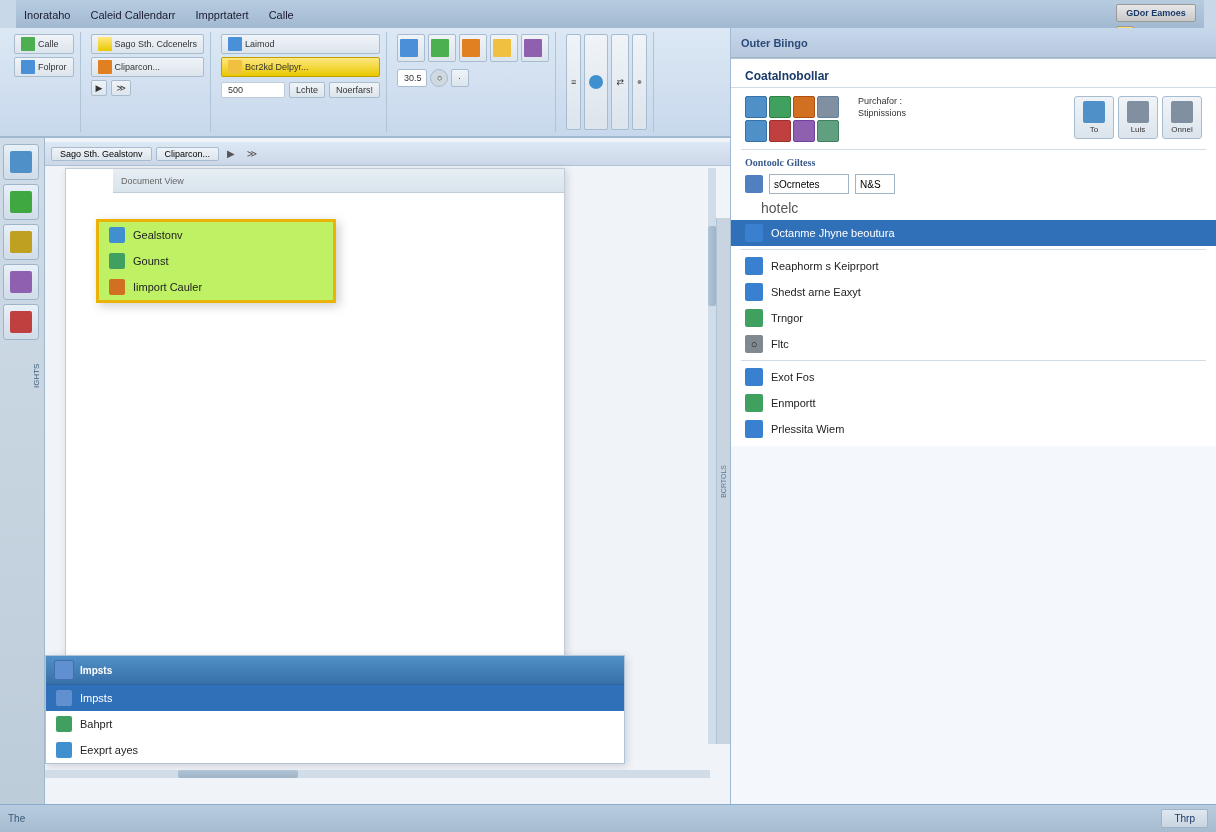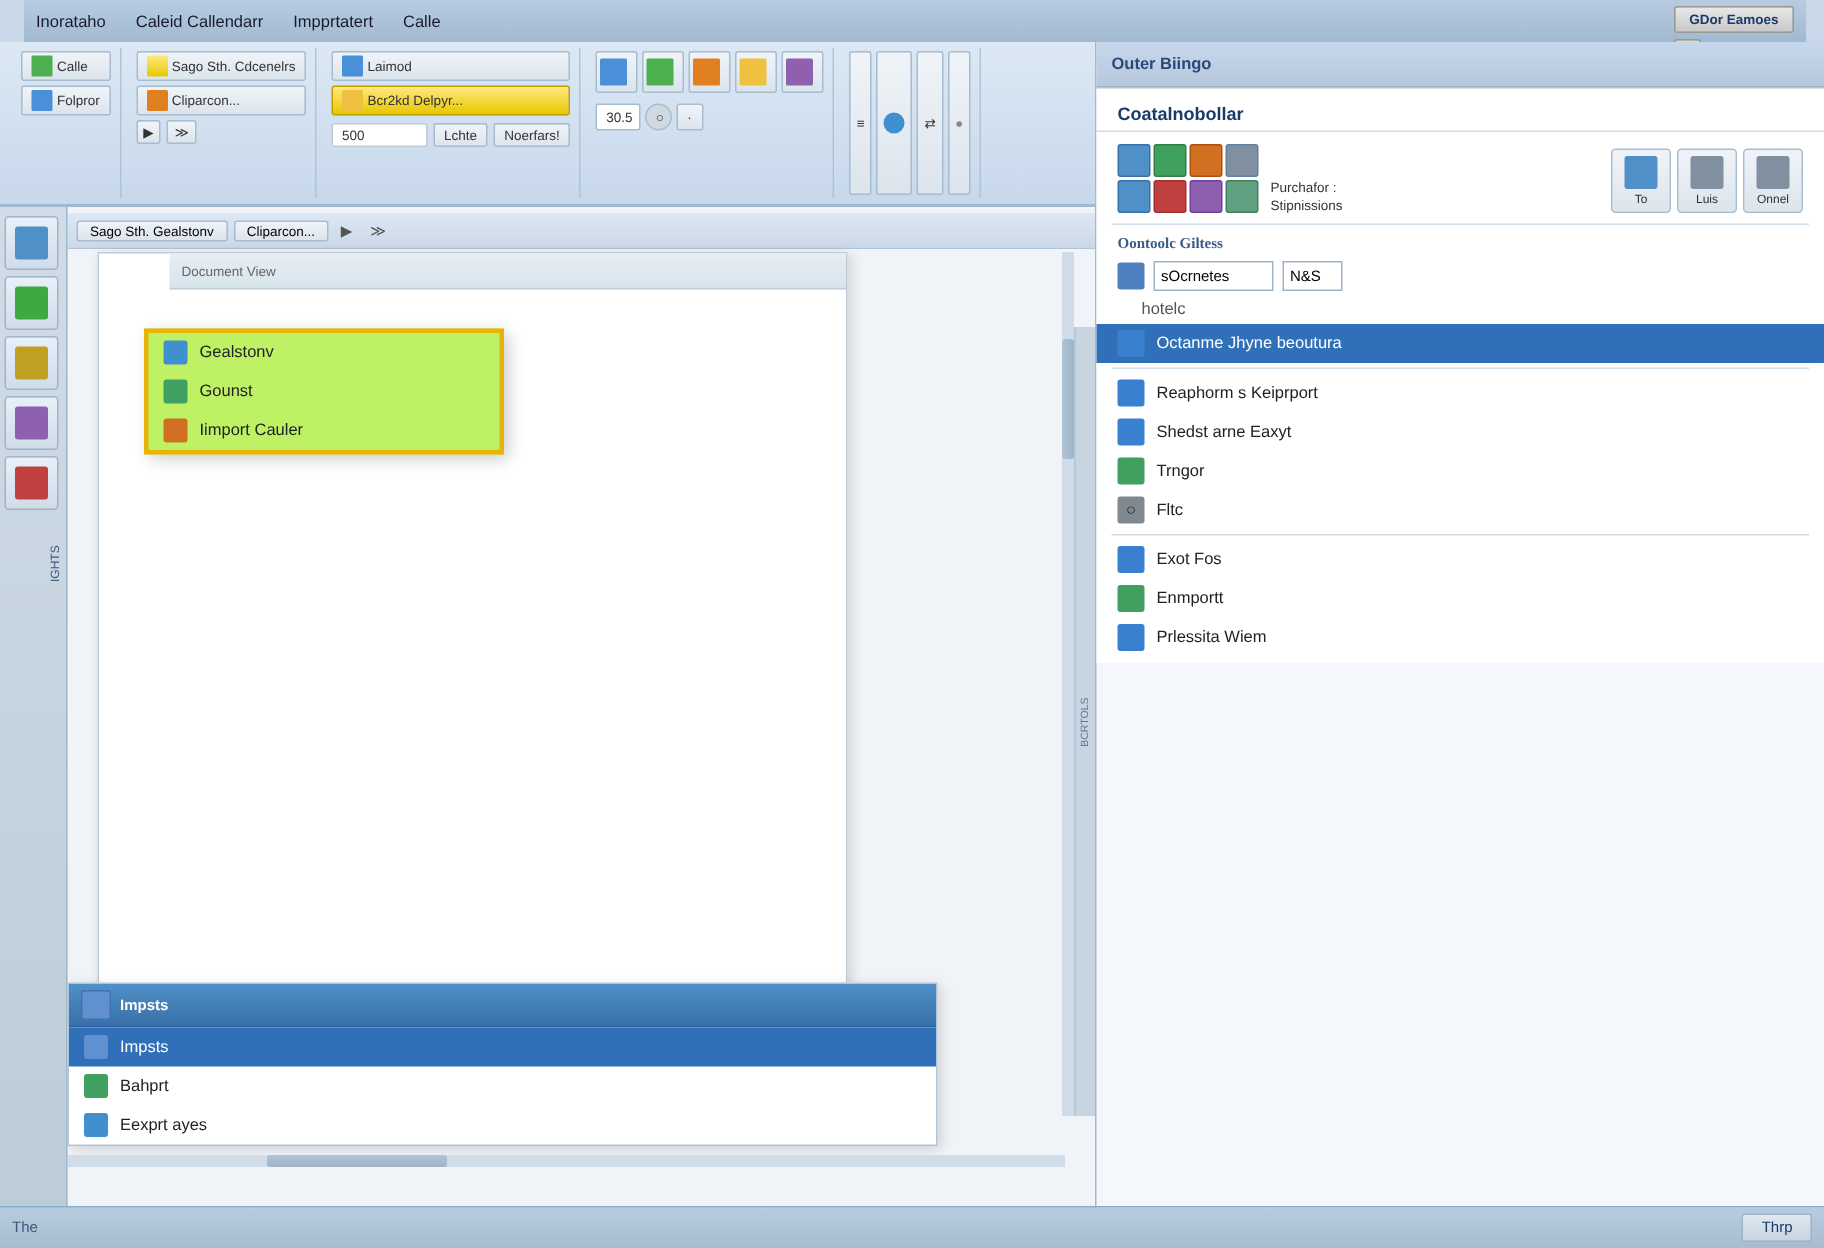--- a/index.html
+++ b/index.html
@@ -512,21 +512,21 @@
 
 <div class="right-panel">
 
   <div style="position:absolute; top:0; left:0; right:0; height:30px; background:linear-gradient(to bottom,#c8d8ec,#b8c8dc); border-bottom:1px solid #a0b4c8; display:flex; align-items:center; padding:0 10px;">
     <span style="font-size:11px; font-weight:bold; color:#2a4a7a;">Outer Biingo</span>
   </div>
 
   <div class="context-menu" style="position:absolute; top:30px; left:0; right:0; width:100%; box-shadow:none; border:none; border-top:1px solid #b0c4d8;">
     <div class="context-menu-title">Coatalnobollar</div>
 
-    <div style="display:flex; gap:4px; padding:4px 14px;align-items:flex-end;">
+    <div style="display:flex; gap:15px; padding:4px 14px;">
 
       <div style="display:grid; grid-template-columns:repeat(4,22px); gap:2px;">
         <div style="width:22px;height:22px;background:#5090c8;border-radius:2px;border:1px solid #3870a8;"></div>
         <div style="width:22px;height:22px;background:#40a060;border-radius:2px;border:1px solid #308040;"></div>
         <div style="width:22px;height:22px;background:#d07020;border-radius:2px;border:1px solid #b05010;"></div>
         <div style="width:22px;height:22px;background:#8090a0;border-radius:2px;border:1px solid #6080a0;"></div>
         <div style="width:22px;height:22px;background:#5090c8;border-radius:2px;border:1px solid #3870a8;"></div>
         <div style="width:22px;height:22px;background:#c04040;border-radius:2px;border:1px solid #a03030;"></div>
         <div style="width:22px;height:22px;background:#9060b0;border-radius:2px;border:1px solid #7040a0;"></div>
         <div style="width:22px;height:22px;background:#60a080;border-radius:2px;border:1px solid #408060;"></div>
@@ -556,21 +556,21 @@
     </div>
 
     <div class="context-divider"></div>
     <div class="context-section-title">Oontoolc Giltess</div>
 
     <div style="display:flex; align-items:center; gap:6px; padding:4px 14px;">
       <div style="width:18px;height:18px;background:#5080c0;border-radius:2px;"></div>
       <input type="text" style="width: 80px; height: 20px; border: 1px solid rgb(160, 180, 200); font-size: 10px; padding: 0px 4px; background: white;" value="sOcrnetes">
       <input type="text" style="width: 40px; height: 20px; border: 1px solid rgb(160, 180, 200); font-size: 10px; padding: 0px 4px; background: white;" value="N&amp;S">
     </div>
-    <div style="padding:2px 30px 4px; font-size:11px; color:#555;">hotelc</div>
+    <div style="padding:2px 30px 4px; font-size:14px; color:#555;">hotelc</div>
 
     <div class="context-item highlighted">
       <div class="context-icon blue"></div>
       <span>Octanme Jhyne beoutura</span>
     </div>
 
     <div class="context-divider"></div>
 
     <div class="context-item">
       <div class="context-icon blue"></div>

